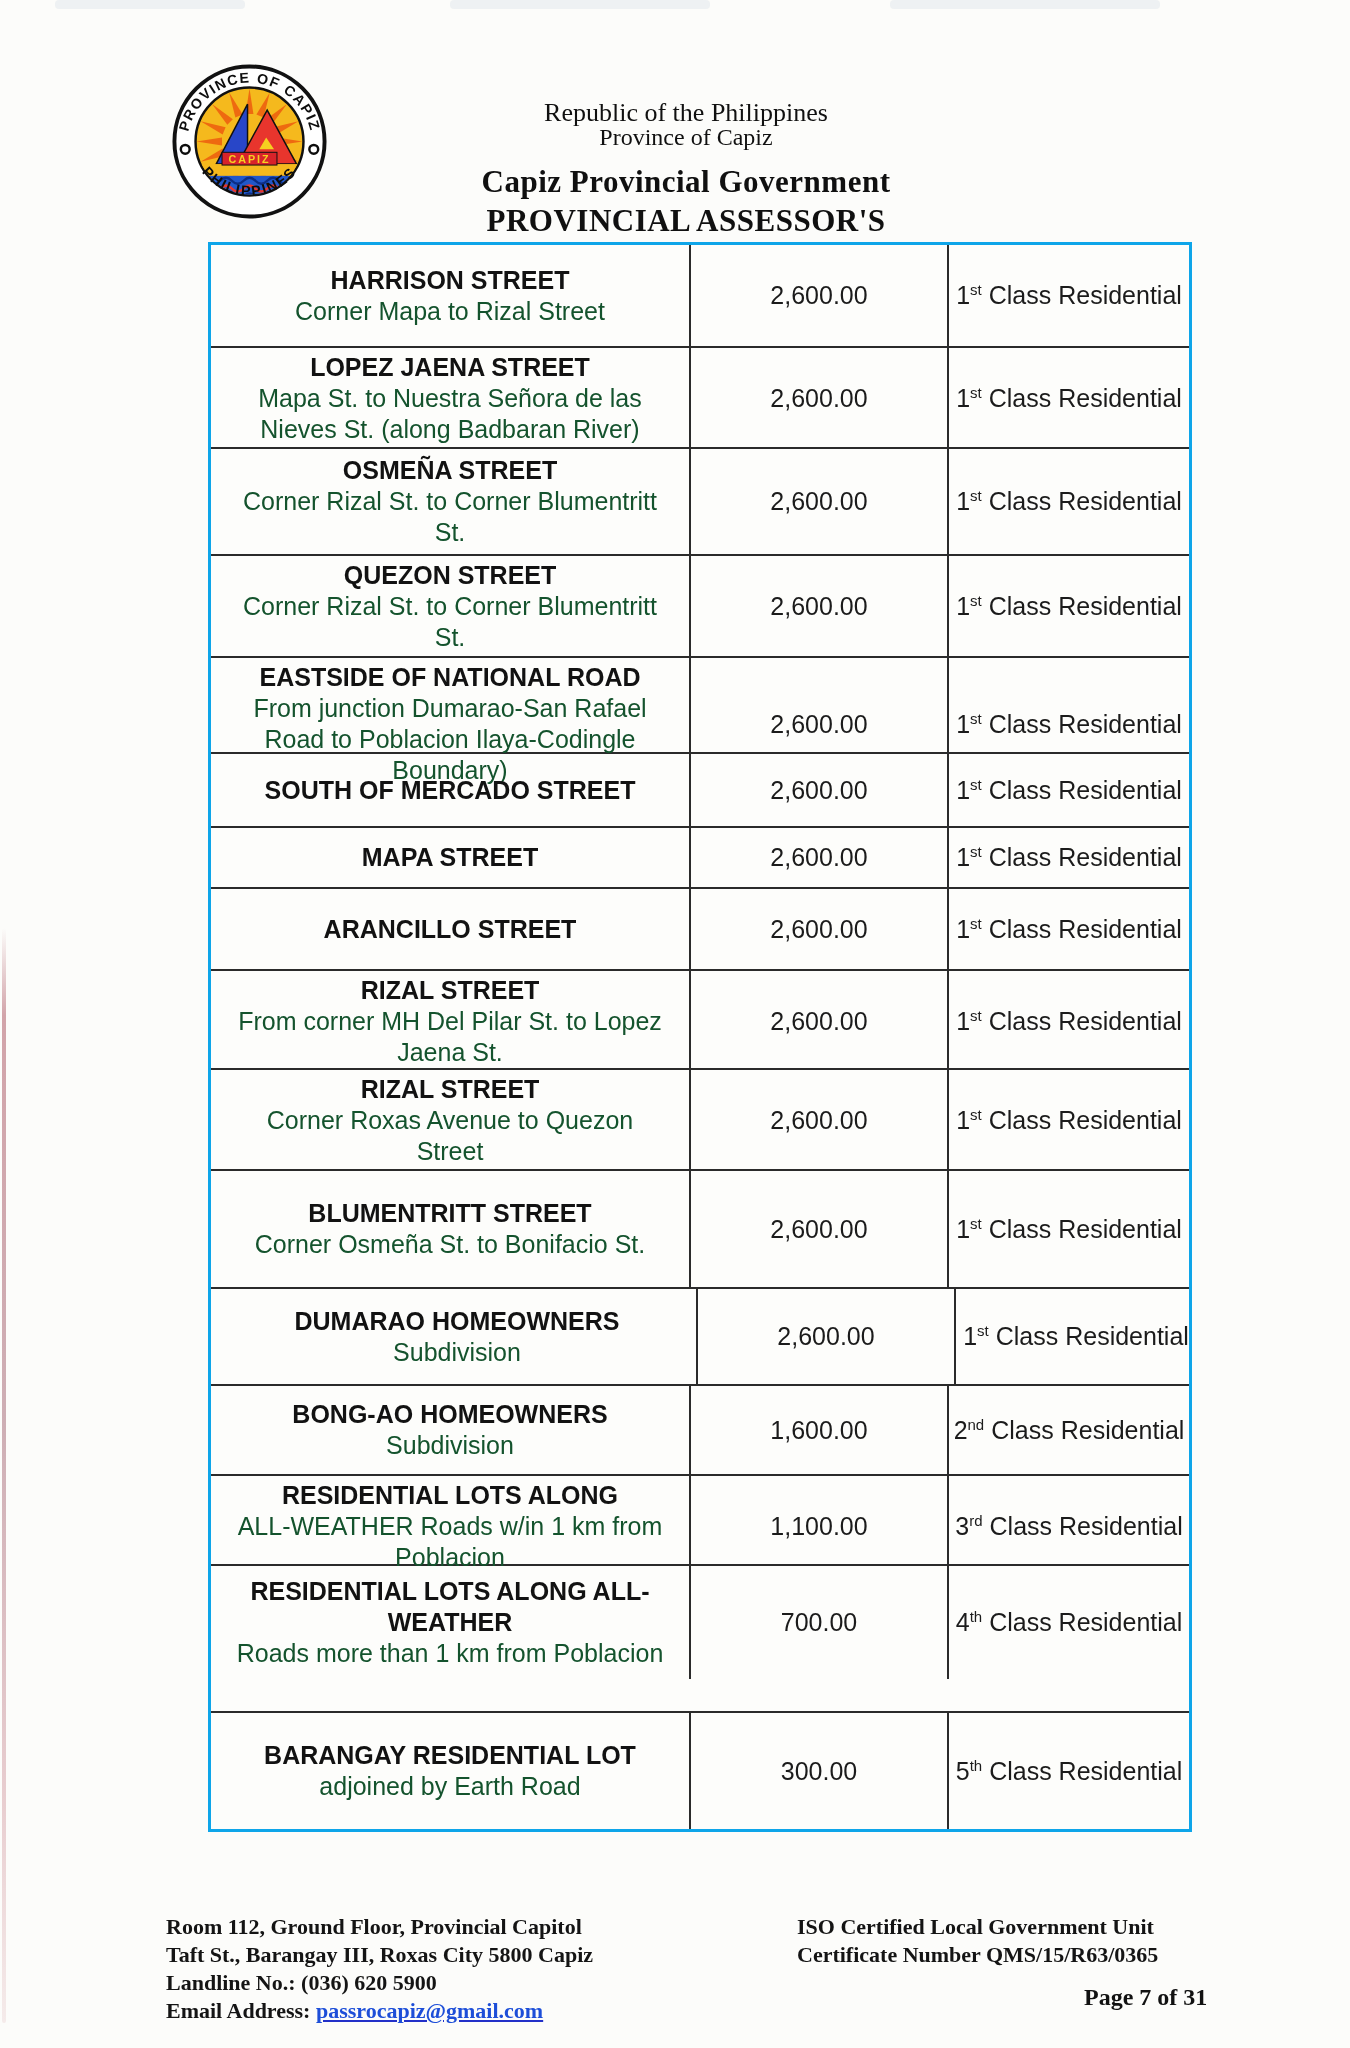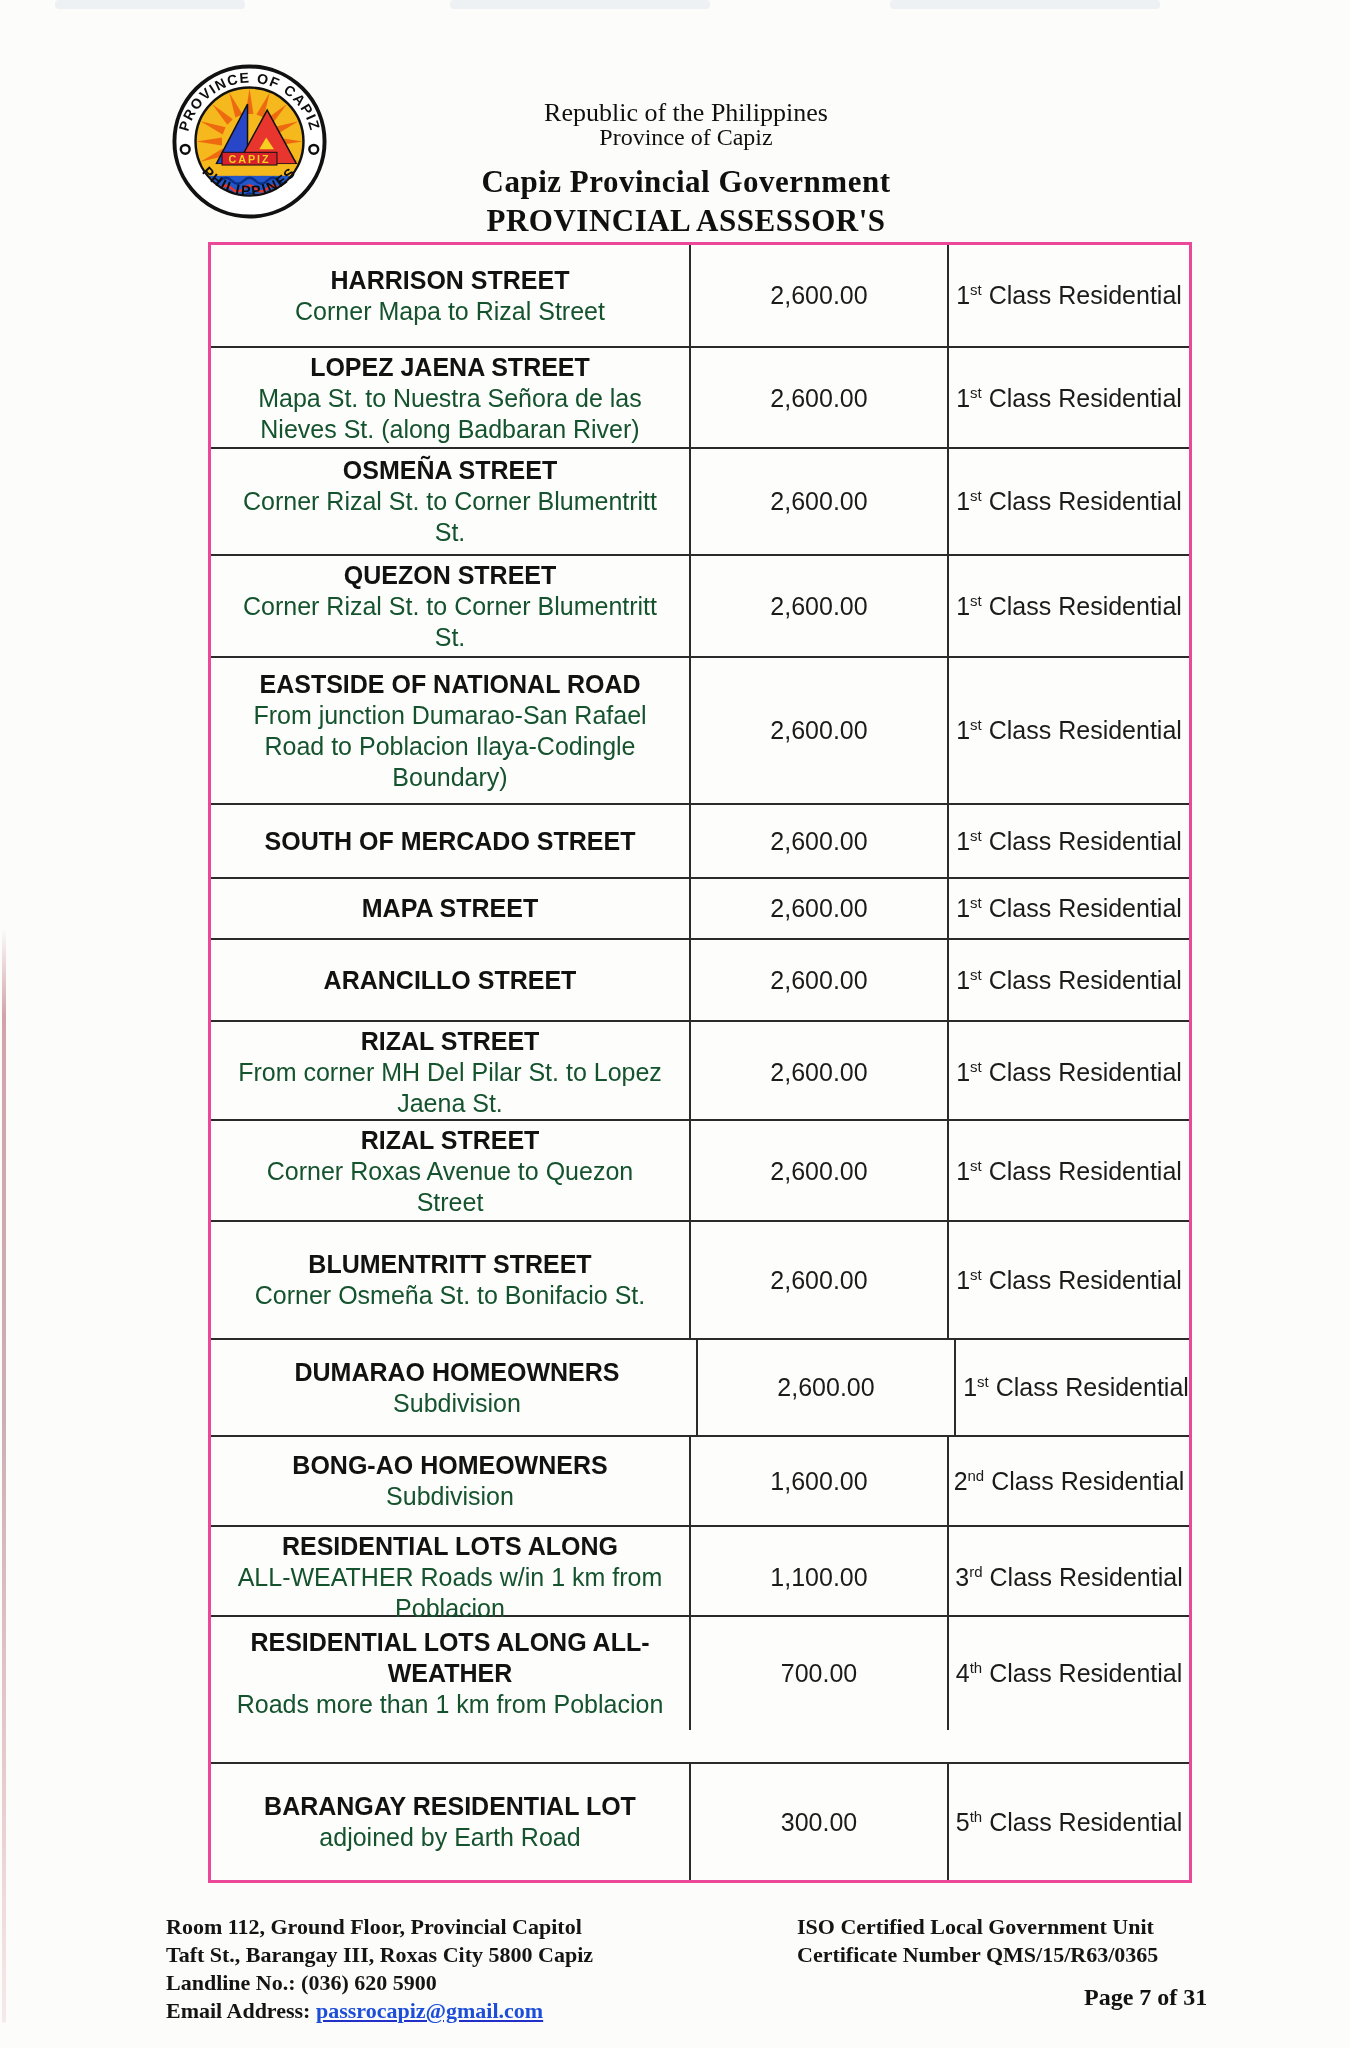--- a/index.html
+++ b/index.html
@@ -22,29 +22,29 @@
 
   
   .hdr{position:absolute;left:435px;top:99px;width:502px;text-align:center;
        font-family:"Liberation Serif", serif;color:#101010;}
   .hdr .h1{font-size:26px;line-height:27px;}
   .hdr .h2{font-size:24px;line-height:25px;margin-top:-1px;}
   .hdr .h3{font-size:31px;line-height:34px;font-weight:bold;margin-top:15px;letter-spacing:.5px;}
   .hdr .h4{font-size:31px;line-height:34px;font-weight:bold;margin-top:5px;letter-spacing:.5px;}
 
   
-  .tbl{position:absolute;left:208px;top:242px;width:984px;border:3px solid #ec4899;
+  .tbl{position:absolute;left:208px;top:242px;width:984px;border:3px solid #0ea5e9;
        box-sizing:border-box;background:#fdfdfb;}
   .tbl-row{display:grid;grid-template-columns:478px 258px 242px;box-sizing:border-box;}
   .tbl-row + .tbl-row{border-top:2px solid #2b2b2b;}
   .tbl-row:nth-child(1){height:101px;}
   .tbl-row:nth-child(2){height:101px;}
   .tbl-row:nth-child(3){height:107px;}
   .tbl-row:nth-child(4){height:102px;}
-  .tbl-row:nth-child(5){height:147px;}
+  .tbl-row:nth-child(5){height:96px;}
   .tbl-row:nth-child(6){height:74px;}
   .tbl-row:nth-child(7){height:61px;}
   .tbl-row:nth-child(8){height:82px;}
   .tbl-row:nth-child(9){height:99px;}
   .tbl-row:nth-child(10){height:101px;}
   .tbl-row:nth-child(11){height:118px;}
   .tbl-row:nth-child(12){height:97px;padding-left:7px;}
   .tbl-row:nth-child(13){height:90px;}
   .tbl-row:nth-child(14){height:90px;}
   .tbl-row:nth-child(15){height:115px;}

